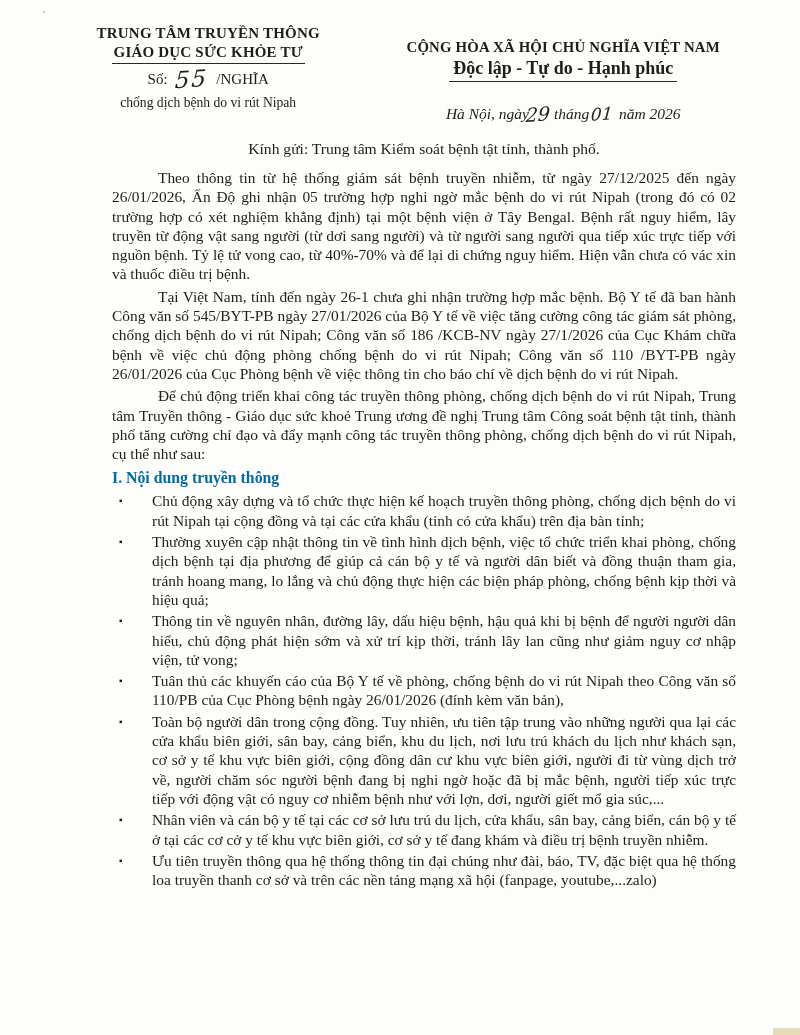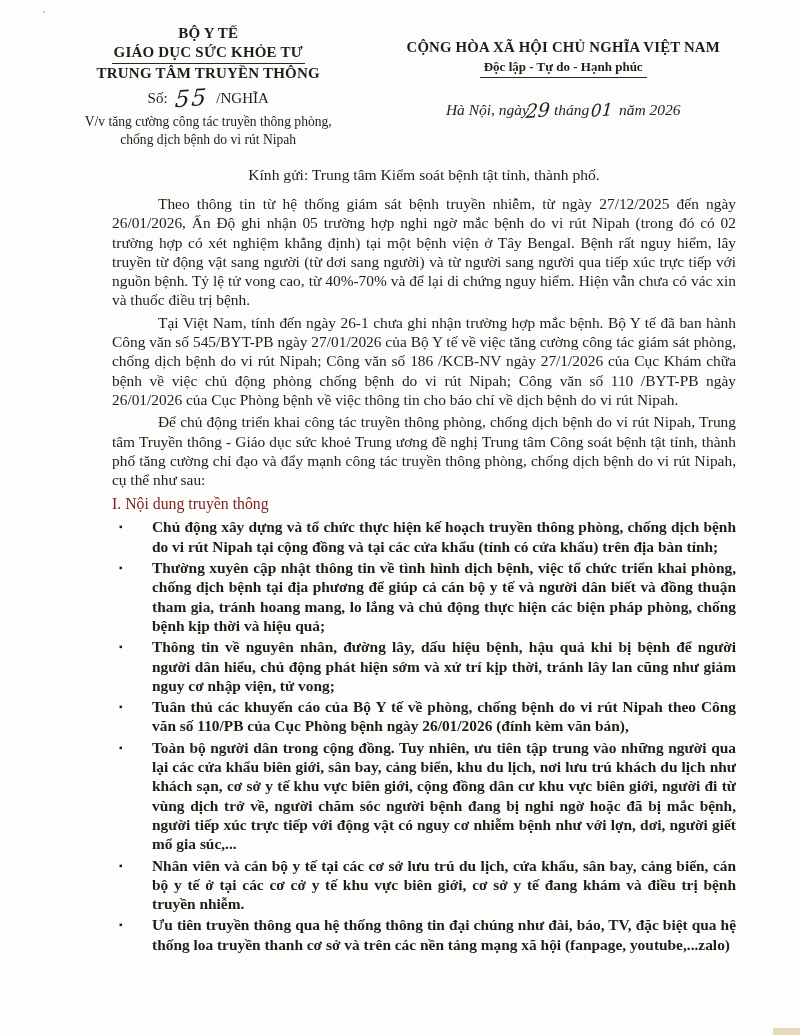--- a/index.html
+++ b/index.html
@@ -26,79 +26,76 @@
     display:inline-block;
     font-family:"DejaVu Serif", serif;
     font-style:italic;
     font-weight:500;
     transform:rotate(-4deg) skewX(-8deg);
     line-height:10px;
   }
   .hw-so { font-size:23px; margin:0 4px 0 4px; vertical-align:-3px; letter-spacing:2px; }
   .subject { font-size:13.6px; line-height:18px; margin-top:6px; }
   .nation-line { font-weight:bold; font-size:14.8px; line-height:19px; letter-spacing:0.2px; }
-  .motto-underline { font-weight:bold; font-size:13px; border-bottom:1.6px solid #2a2824; padding:0 4px 2px 4px; display:inline-block; margin-top:1px;text-align:center; }
+  .motto-underline { font-weight:bold; font-size:18px; border-bottom:1.6px solid #2a2824; padding:0 4px 2px 4px; display:inline-block; margin-top:1px;text-align:center; }
   .date-line { margin-top:23px; font-style:italic; font-size:15.5px; color:#23211d; }
   .hw-day { font-size:19px; margin:0 0 0 -3px; vertical-align:-2px; }
   .hw-month { font-size:17px; margin:0 2px 0 2px; vertical-align:-1px; }
   
   .content { padding:0 64px 0 112px; }
   .salutation { text-align:center; font-size:15.6px; margin:17px 0 10px 0; }
   .para {
     margin:3px 0;
     font-size:15.4px;
     line-height:19.3px;
     text-align:justify;
     text-indent:46px;
   }
   .sec-heading {
-    font-weight:normal;
+    font-weight:bold;
     font-size:15.8px;
     line-height:20px;
     margin:5px 0 3px 0;
-    color:#7f1d1d;
+    color:#0369a1;
   }
   .bullet { display:flex; margin:2px 0; }
   .bullet .marker {
     flex:0 0 33px;
     padding-left:7px;
     font-size:10px;
     line-height:19.3px;
     color:#1c1a17;
   }
   .bullet .btext {
     flex:1;
     font-size:15.4px;
     line-height:19.3px;
     text-align:justify;
-    font-weight:bold;
   }
   
   .tl-artifact { position:absolute; left:42px; top:8px; color:#9a958c; font-size:11px; }
   .corner-artifact { position:absolute; right:0; bottom:0; width:27px; height:7px; background:#d9cfa4; opacity:0.75; }
 </style>
 </head>
 <body>
 
 <div class="page">
 
   <span class="tl-artifact">’</span>
 
   <div class="header">
     <div class="header-left">
-      <div class="org-line">BỘ Y TẾ</div>
+      <div class="org-line">TRUNG TÂM TRUYỀN THÔNG</div>
       <div class="org-line"><span class="org-underline">GIÁO DỤC SỨC KHỎE TƯ</span></div>
-      <div class="org-line">TRUNG TÂM TRUYỀN THÔNG</div>
       <div class="so-line">
         <span>Số:</span>
         <span class="handwritten hw-so">55</span>
         <span>/NGHĨA</span>
       </div>
       <div class="subject">
-        <div>V/v  tăng cường công tác truyền thông phòng,</div>
         <div>chống dịch bệnh do vi rút Nipah</div>
       </div>
     </div>
     <div class="header-right">
       <div class="nation-line">CỘNG HÒA XÃ HỘI CHỦ NGHĨA VIỆT NAM</div>
       <div><span class="motto-underline">Độc lập - Tự do - Hạnh phúc</span></div>
       <div class="date-line">
         <span>Hà Nội, ngày</span><span class="handwritten hw-day">29</span>
         <span>tháng</span><span class="handwritten hw-month">01</span>
         <span>năm 2026</span>

